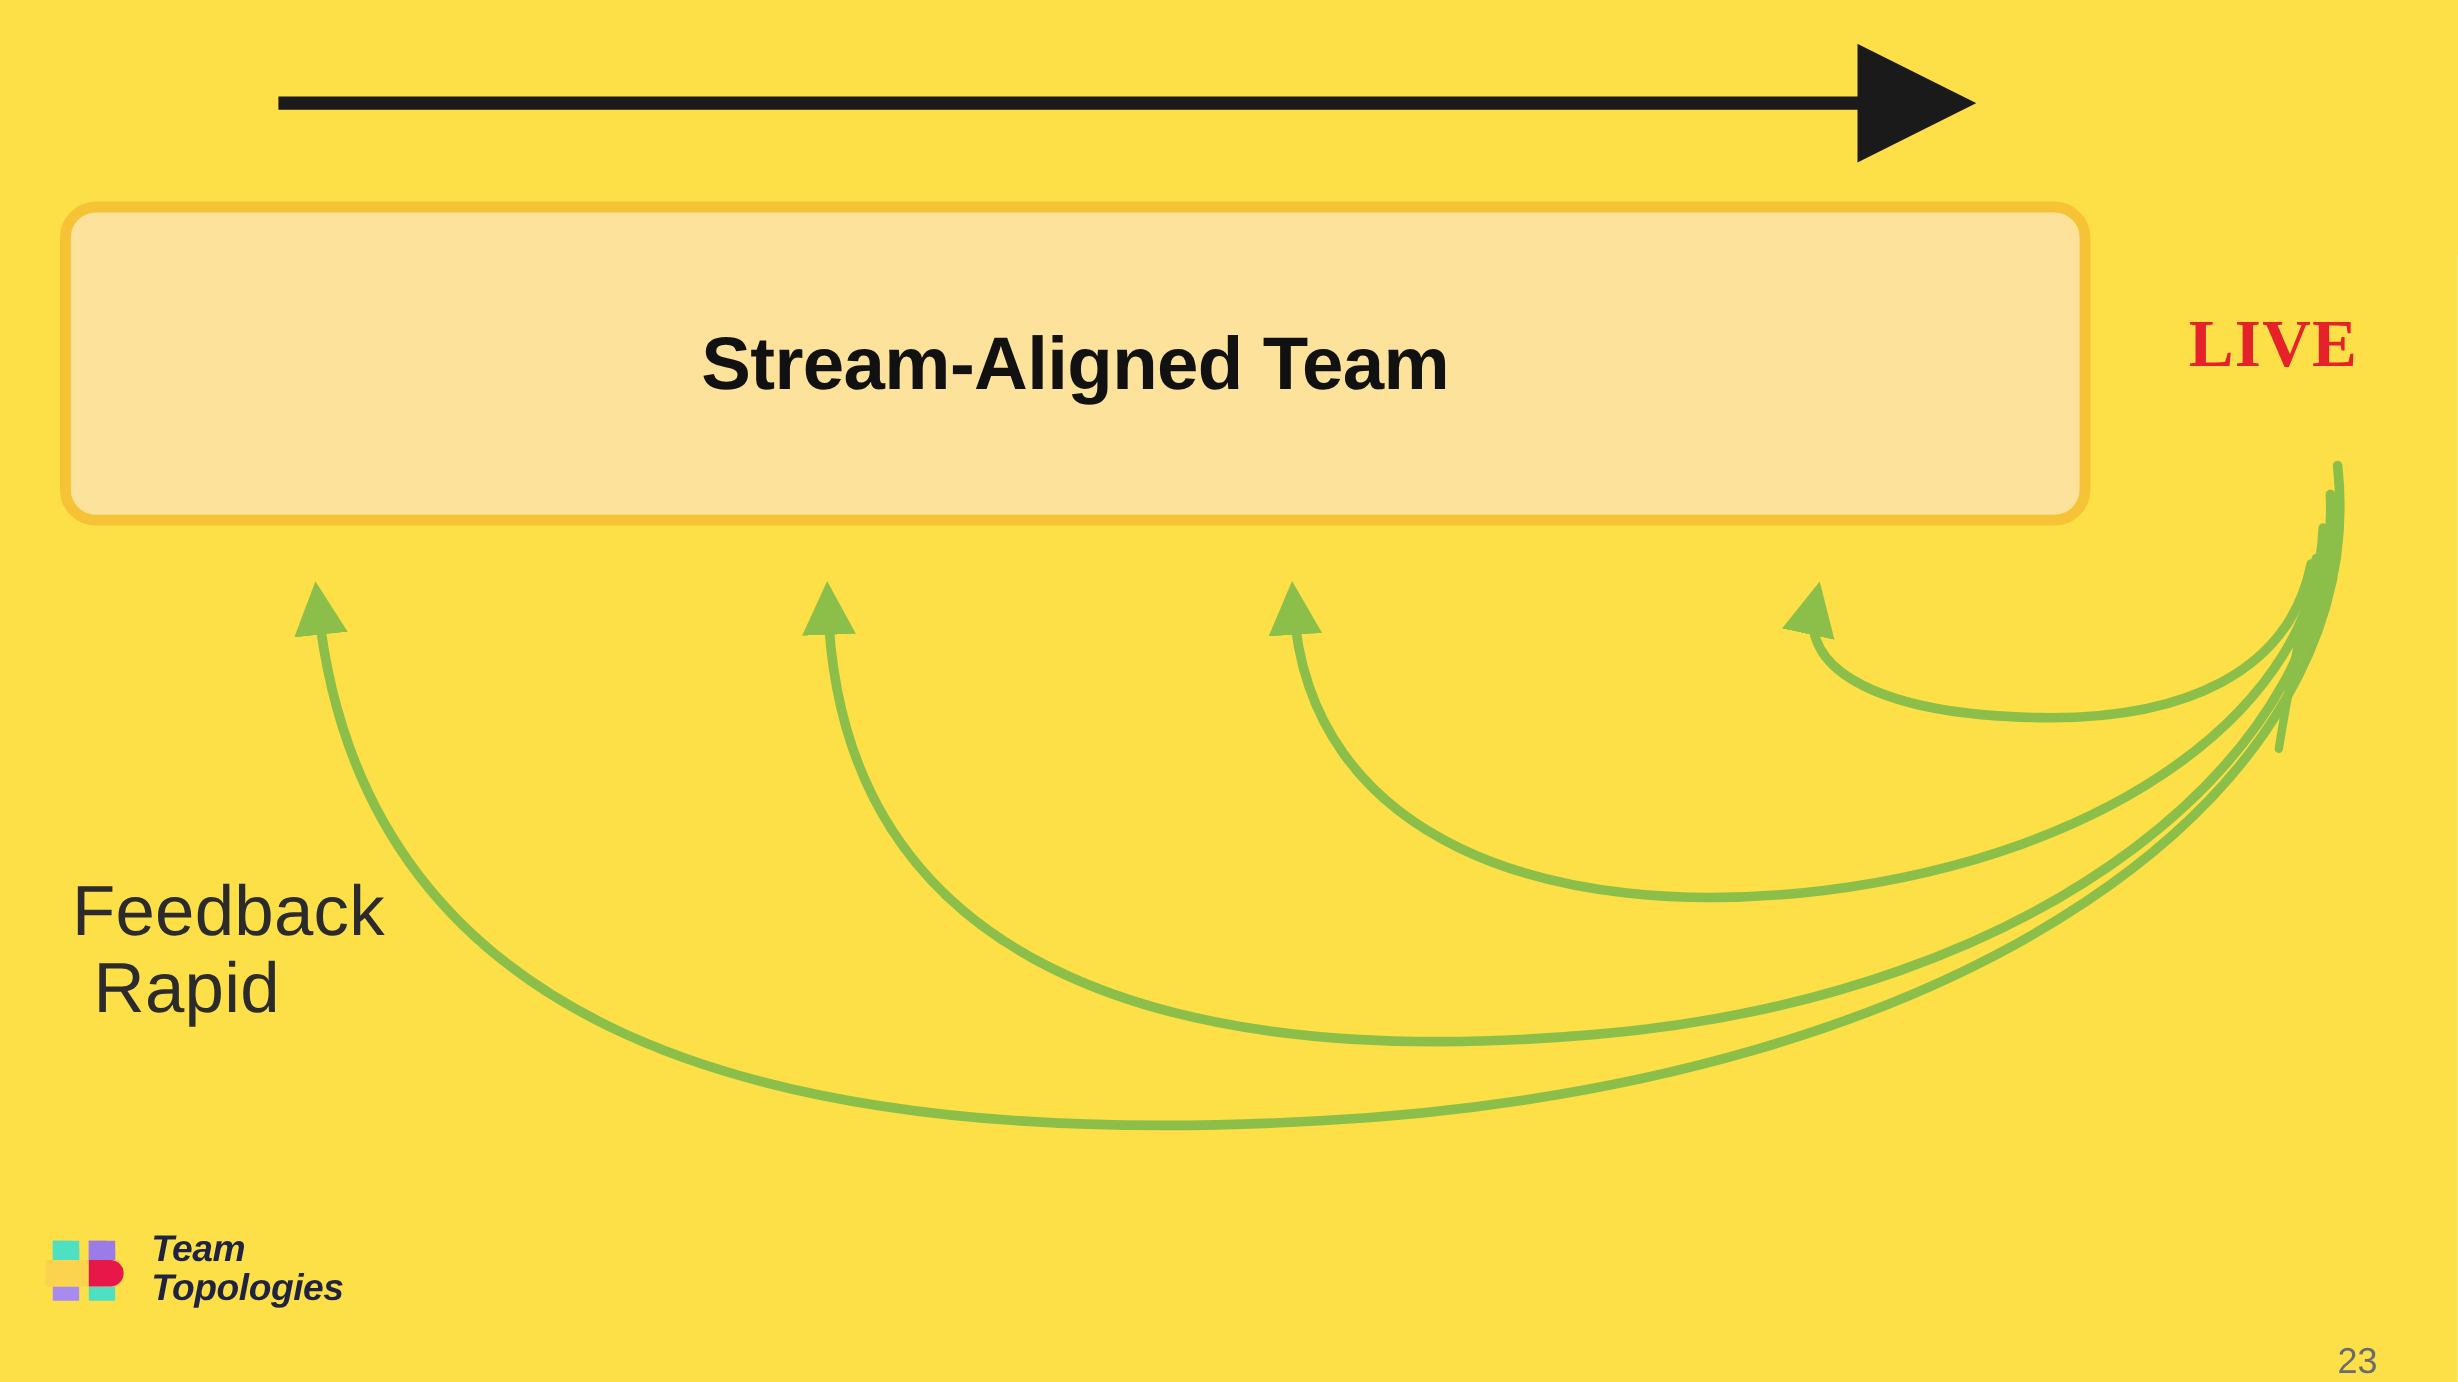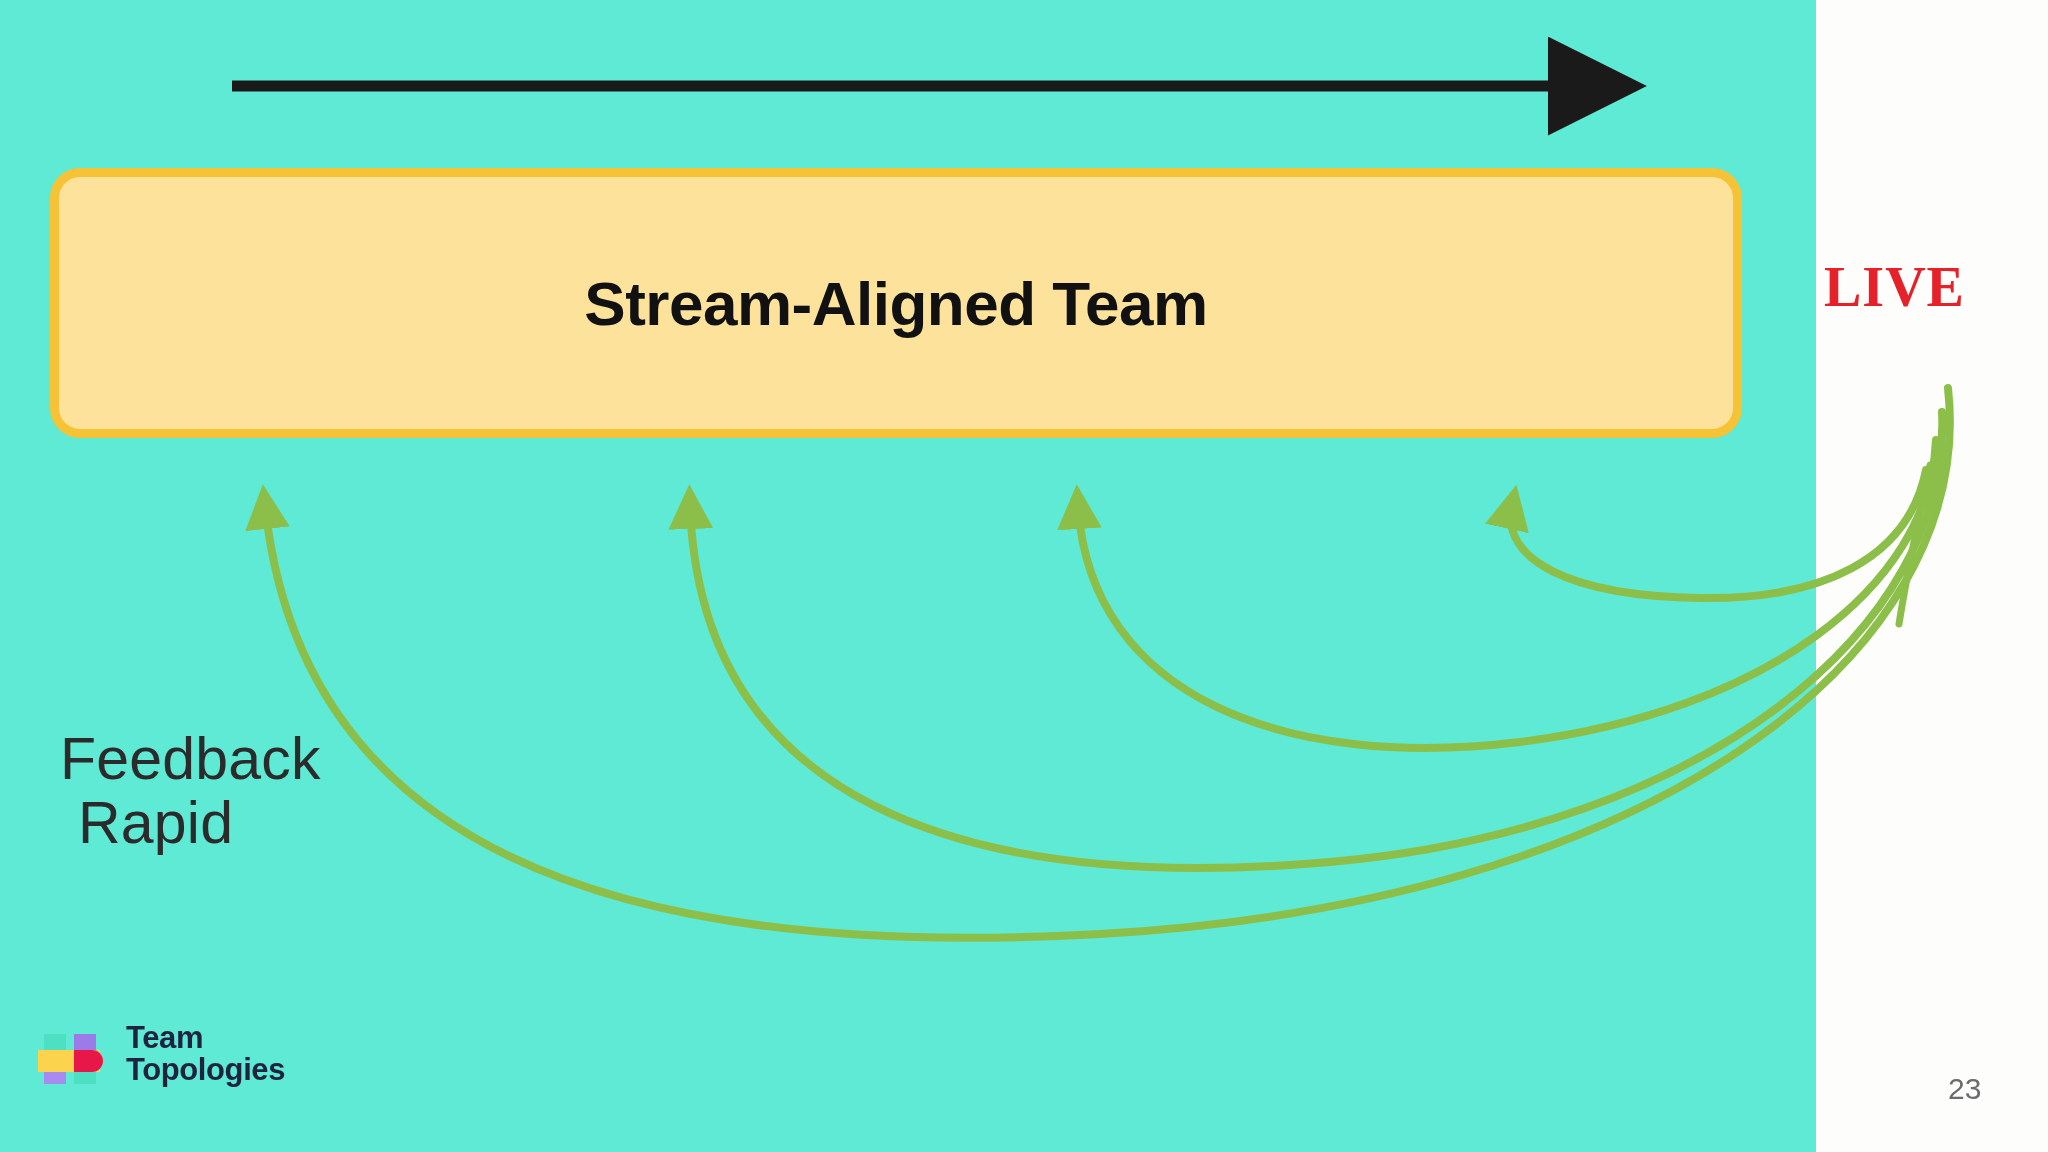--- a/index.html
+++ b/index.html
@@ -12,23 +12,23 @@
     height: 1152px;
     position: relative;
     overflow: hidden;
     font-family: "Liberation Sans", sans-serif;
     background: #fdfdfc;
   }
 
   #slide {
     position: absolute;
     inset: 0;
-    width: 1816px;
+    width: 2048px;
     height: 1152px;
-    background: #5eead4;
+    background: #fde047;
   }
 
   
   #flow-arrow-svg {
     position: absolute;
     left: 0;
     top: 0;
     width: 2048px;
     height: 1152px;
     pointer-events: none;
@@ -85,22 +85,23 @@
   }
   #rapid-feedback-label .ln { display: block; }
   #rapid-feedback-label .ln2 { margin-left: -18px; }
 
   
   #logo-group {
     position: absolute;
     left: 36px;
     top: 1022px;
     display: flex;
-    align-items: flex-start;
+    align-items: center;
     gap: 18px;
+    font-style: italic;
   }
   #logo-mark {
     position: relative;
     width: 72px;
     height: 70px;
     flex: none;
   }
   #logo-wordmark {
     font-family: "Liberation Sans", sans-serif;
     font-weight: bold;
@@ -108,21 +109,21 @@
     line-height: 1.04;
     color: #1F2340;
     letter-spacing: -0.4px;
   }
   #logo-wordmark .ln { display: block; }
 
   
   #page-number {
     position: absolute;
     left: 1948px;
-    top: 1072px;
+    top: 1118px;
     font-family: "Liberation Sans", sans-serif;
     font-weight: 400;
     font-size: 30px;
     color: #6b6b70;
   }
 </style>
 </head>
 <body>
 
 <div id="slide">

